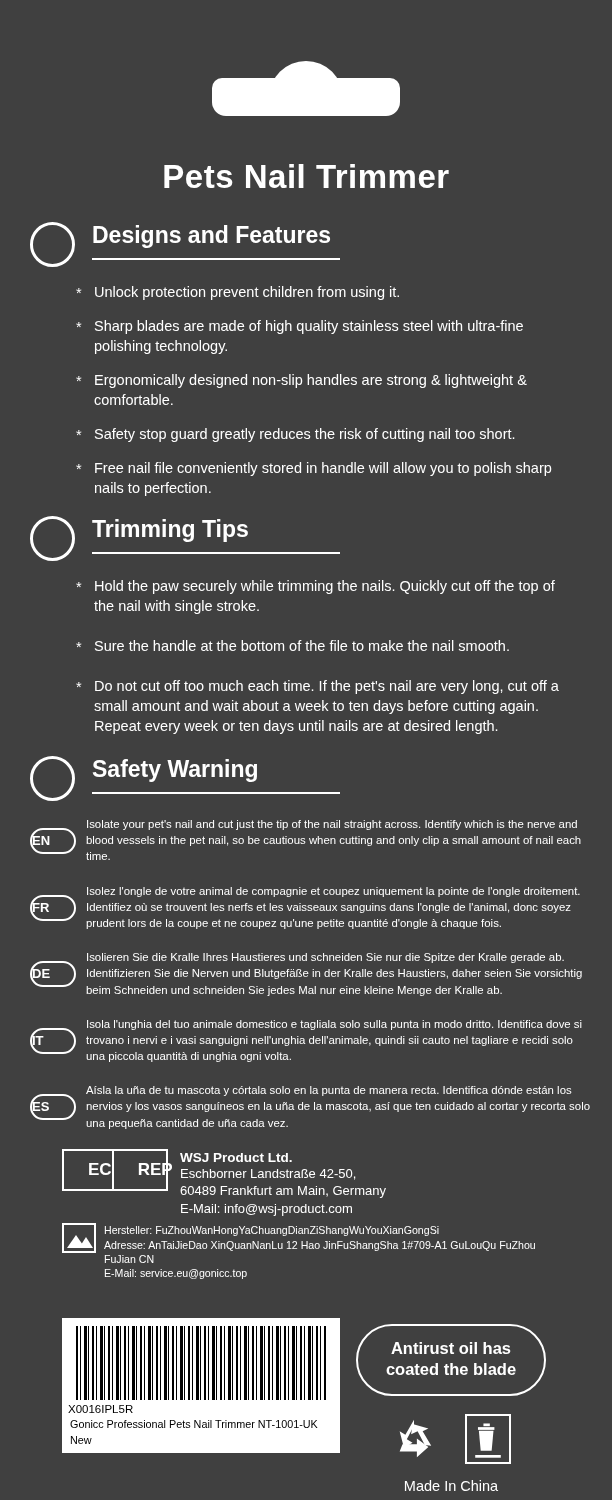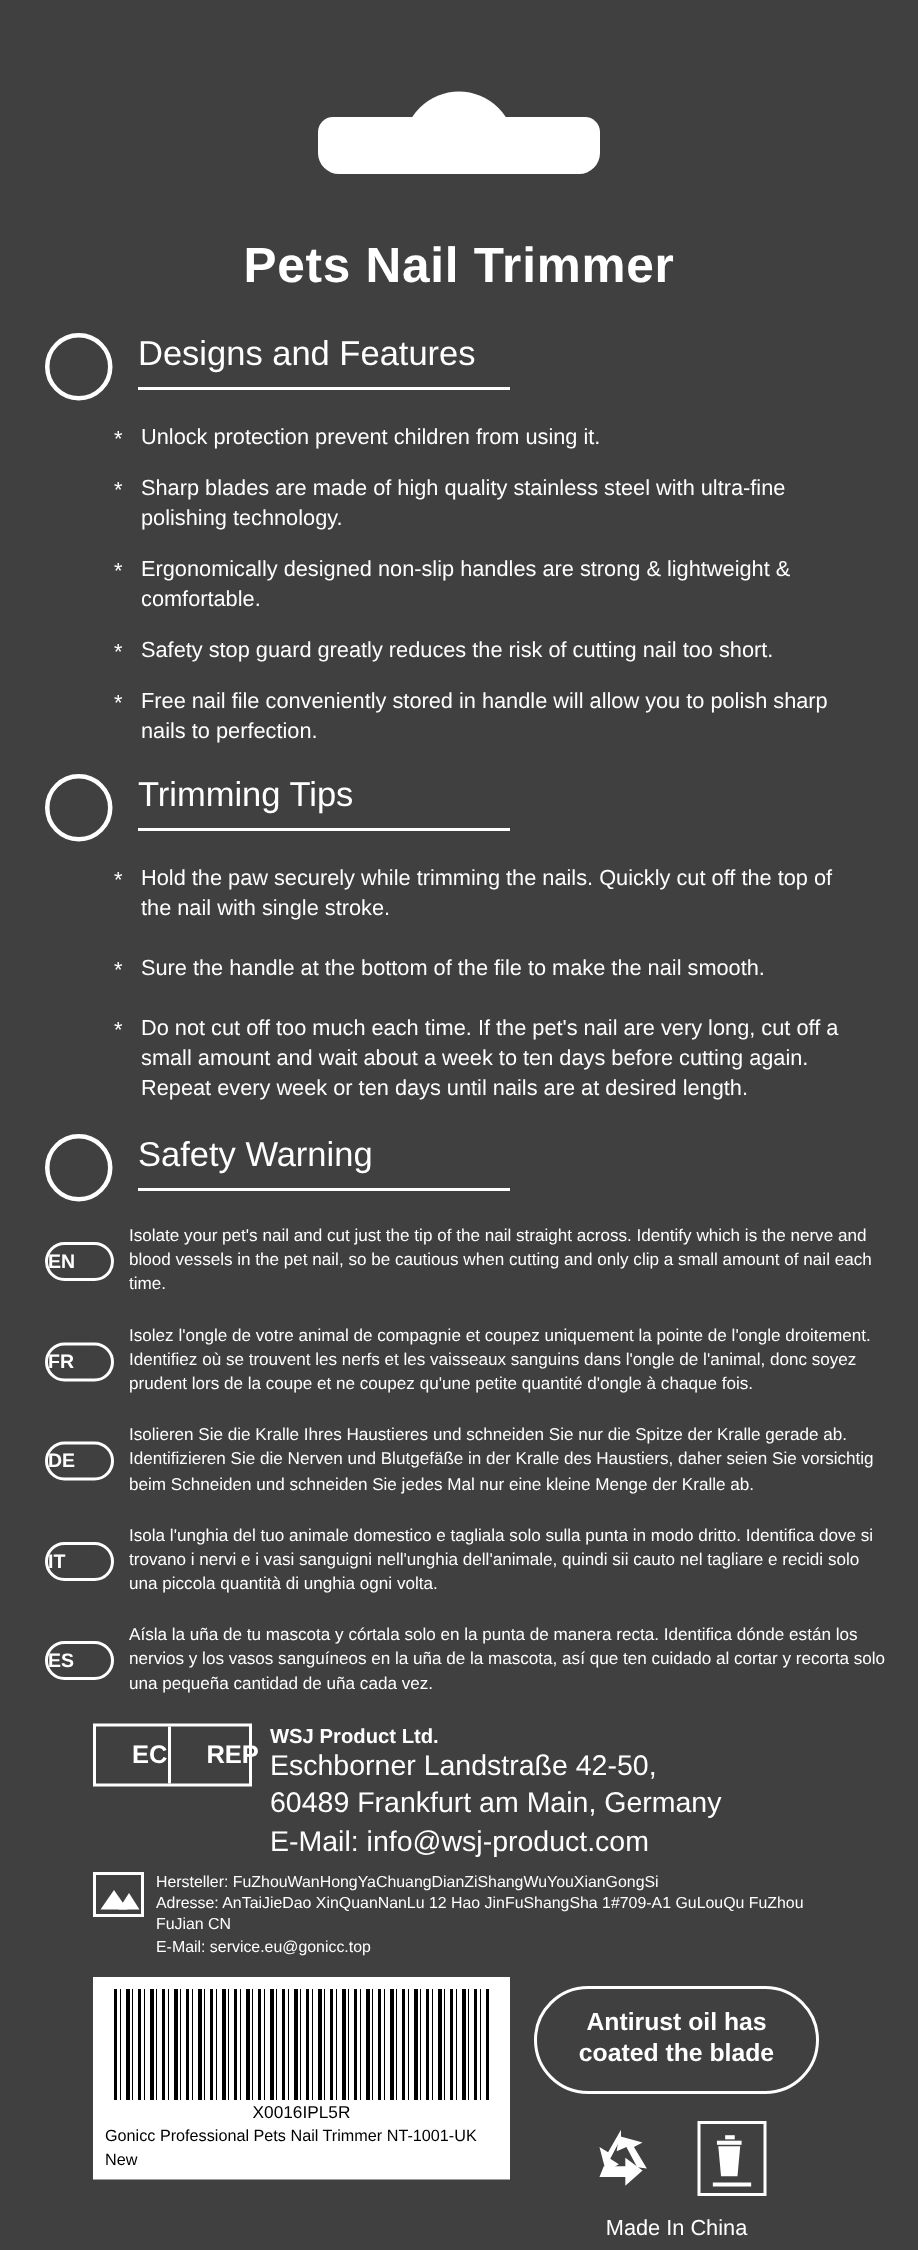--- a/index.html
+++ b/index.html
@@ -66,21 +66,21 @@
     left: 30px;
     top: 0px;
     width: 45px;
     height: 45px;
     border: 3px solid #ffffff;
     border-radius: 50%;
     box-sizing: border-box;
   }
   .section-title {
     font-size: 23px;
-    font-weight: normal;
+    font-weight: bold;
     display: inline-block;
     padding-bottom: 5px;
   }
   .rule {
     position: absolute;
     left: 92px;
     top: 36px;
     width: 248px;
     height: 2px;
     background: #ffffff;
@@ -156,21 +156,21 @@
     font-size: 17px;
     font-weight: bold;
     line-height: 38px;
     padding-left: 24px;
   }
   .ecrep div:first-child {
     border-right: 2px solid #ffffff;
   }
   .maker-text { padding-top: 1px; }
   .maker-name { font-size: 13.5px; font-weight: bold; }
-  .maker-line { font-size: 19px; line-height: 1.35; }
+  .maker-line { font-size: 13px; line-height: 1.35; }
 
   .factory {
     margin-top: 6px;
     padding: 0 22px 0 62px;
     display: flex;
     align-items: flex-start;
   }
   .factory-icon {
     flex: 0 0 auto;
     width: 34px;
@@ -225,21 +225,21 @@
     width: 250px;
     margin: 0 auto;
     background:
       repeating-linear-gradient(to right,
         #000 0px, #000 2px, #fff 2px, #fff 4px,
         #000 4px, #000 5px, #fff 5px, #fff 8px,
         #000 8px, #000 11px, #fff 11px, #fff 12px,
         #000 12px, #000 13px, #fff 13px, #fff 16px);
   }
   .barcode-num {
-    text-align: center;
+    text-align: left;
     font-size: 11.5px;
     margin-top: 3px;
     font-family: "Liberation Sans", sans-serif;
   }
   .barcode-desc {
     font-size: 10.8px;
     line-height: 1.3;
     margin-top: 2px;
     padding-left: 2px;
   }

